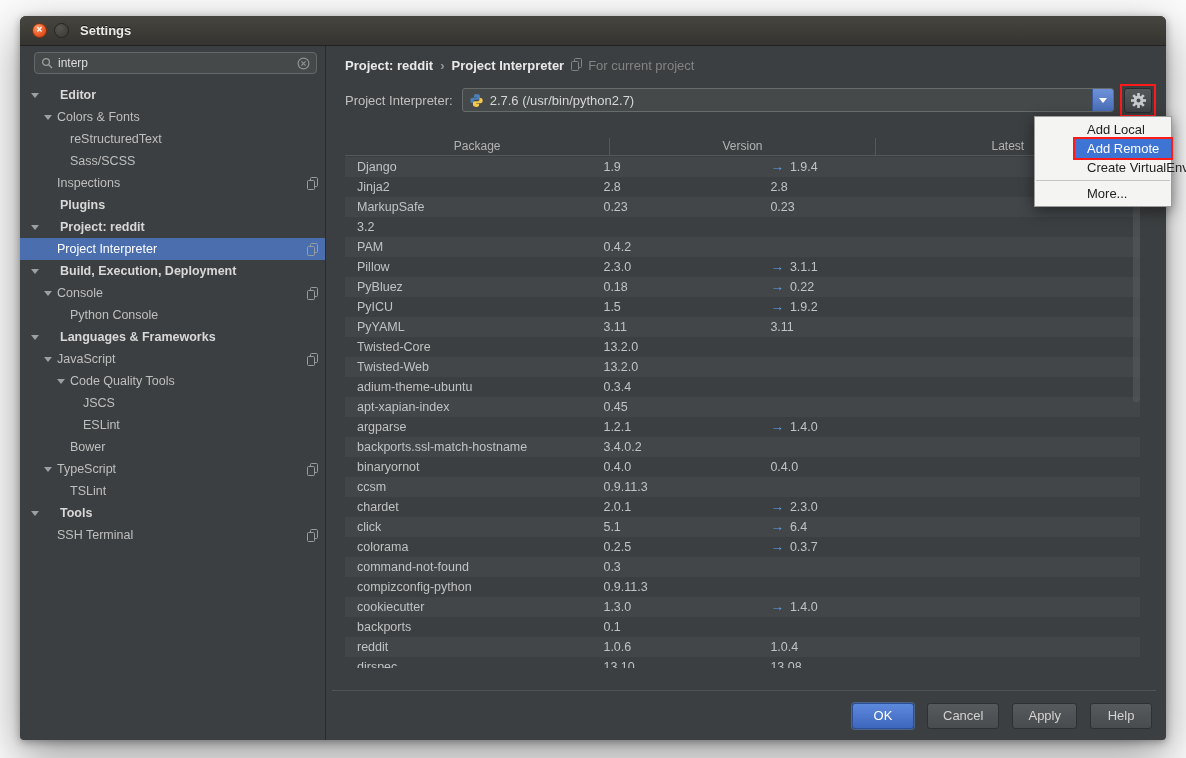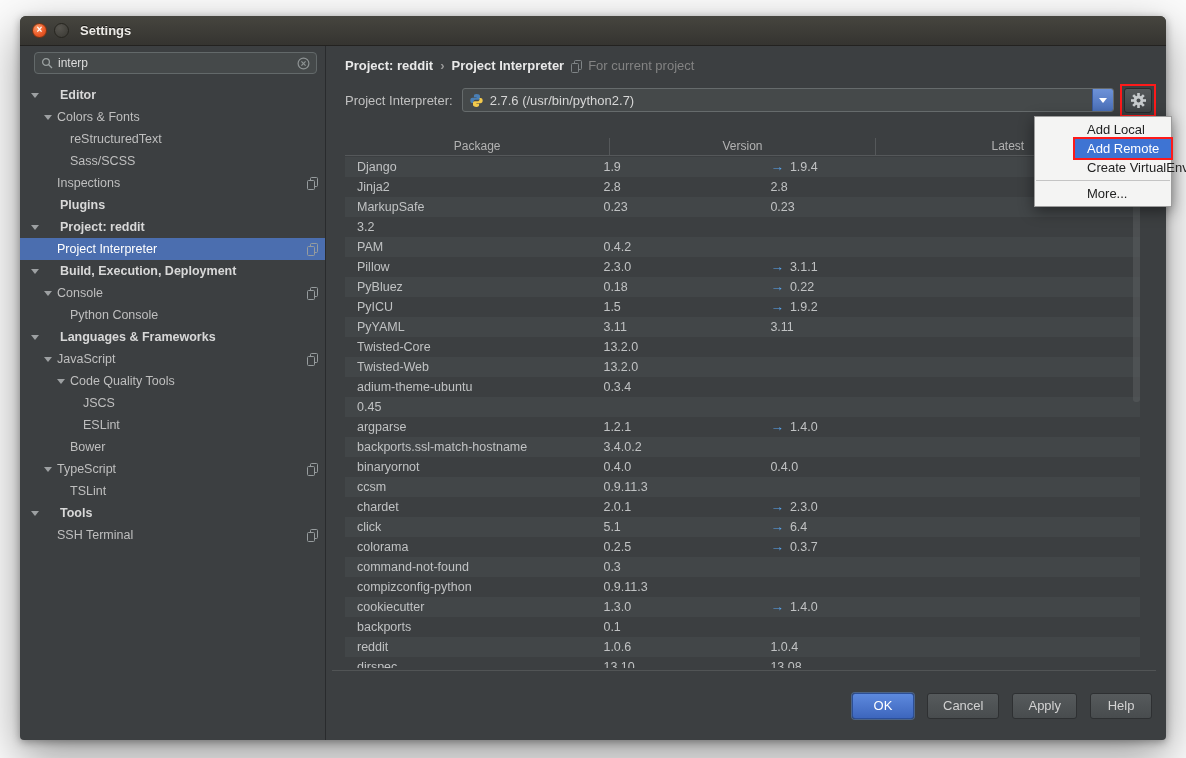--- a/index.html
+++ b/index.html
@@ -40,21 +40,21 @@
   .tree-item.selected .tree-label{color:#fff;}
   .expander{display:inline-block;width:0;height:0;border-left:4px solid transparent;
             border-right:4px solid transparent;border-top:5px solid #9da0a2;
             margin-left:-13px;margin-right:5px;flex:none;}
   .tree-label{white-space:nowrap;}
   .page-icon{position:absolute;right:7px;top:5px;line-height:0;}
   
   .crumbs{position:absolute;left:19px;top:12px;font-size:13px;display:flex;align-items:center;gap:7px;}
   .crumb-strong{color:#e9e9e9;font-weight:bold;}
   .crumb-sep{color:#9a9a9a;font-weight:bold;}
-  .crumb-note{color:#838383;display:flex;align-items:flex-end;gap:6px;}
+  .crumb-note{color:#838383;display:flex;align-items:flex-start;gap:6px;}
   
   .interp-row{position:absolute;left:19px;right:14px;top:41px;height:26px;display:flex;align-items:center;}
   .interp-label{font-size:13px;color:#c0c0c0;margin-right:9px;white-space:nowrap;}
   .combo{flex:1;height:24px;background:#45494a;border:1px solid #666b6c;border-radius:3px;
          position:relative;display:flex;align-items:center;padding-left:6px;}
   .combo-text{color:#d6d6d6;font-size:13px;margin-left:6px;}
   .combo-btn{position:absolute;right:0;top:0;bottom:0;width:21px;
              background:linear-gradient(#6d92d8,#4a6fb8);border-left:1px solid #39599b;
              border-radius:0 2px 2px 0;display:flex;align-items:center;justify-content:center;}
   .combo-btn::after{content:'';border-left:4px solid transparent;border-right:4px solid transparent;
@@ -78,21 +78,21 @@
   .scroll-thumb{position:absolute;right:0;top:20px;width:7px;height:46%;background:#595d5f;
                 border-radius:3px;opacity:.55;}
   
   .popup{position:absolute;top:70px;right:-6px;width:138px;background:#f4f4f3;border:1px solid #9c9c9c;
          box-shadow:0 4px 14px rgba(0,0,0,.45);padding:3px 0;z-index:10;font-size:13px;color:#222;}
   .menu-item{height:19px;line-height:19px;padding:0 12px 0 12px;white-space:nowrap;cursor:default;margin-left:40px;}
   .menu-item.selected{background:var(--menu-blue);color:#fff;}
   .menu-item.annotated{box-shadow:0 0 0 2px var(--red);position:relative;z-index:2;}
   .menu-sep{height:1px;background:#c4c4c4;margin:3px 1px;}
   
-  .footer{position:absolute;left:6px;right:10px;bottom:0;height:70px;border-top:1px solid #515455;
+  .footer{position:absolute;left:6px;right:10px;bottom:0;height:50px;border-top:1px solid #515455;
           display:flex;align-items:center;justify-content:flex-end;gap:13px;padding-right:4px;}
   .btn{height:26px;min-width:62px;padding:0 15px;border-radius:3px;font-size:13px;color:#d2d2d2;
        background:linear-gradient(#565a5c,#484c4e);border:1px solid #2e3032;
        display:flex;align-items:center;justify-content:center;cursor:default;}
   .btn.primary{background:linear-gradient(#5d89dd,#3d66bd);border:1px solid #2c4f97;color:#fff;
                box-shadow:0 0 0 1px rgba(96,146,225,.45);}
 </style>
 </head>
 <body>
 
@@ -330,20 +330,21 @@
               <span class="cell pkg">Twisted-Web</span>
               <span class="cell ver">13.2.0</span>
               <span class="cell lat"><span></span></span>
             </div>
             <div class="pkg-row">
               <span class="cell pkg">adium-theme-ubuntu</span>
               <span class="cell ver">0.3.4</span>
               <span class="cell lat"><span></span></span>
             </div>
             <div class="pkg-row">
+              <span class="cell pkg">apt-xapian-index</span>
               <span class="cell ver">0.45</span>
               <span class="cell lat"><span></span></span>
             </div>
             <div class="pkg-row">
               <span class="cell pkg">argparse</span>
               <span class="cell ver">1.2.1</span>
               <span class="cell lat"><span class="up-arrow"></span><span>1.4.0</span></span>
             </div>
             <div class="pkg-row">
               <span class="cell pkg">backports.ssl-match-hostname</span>

